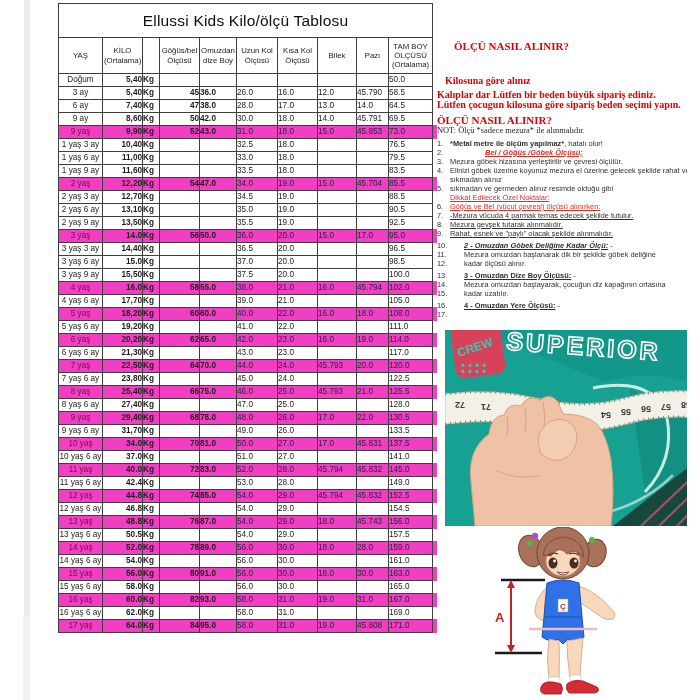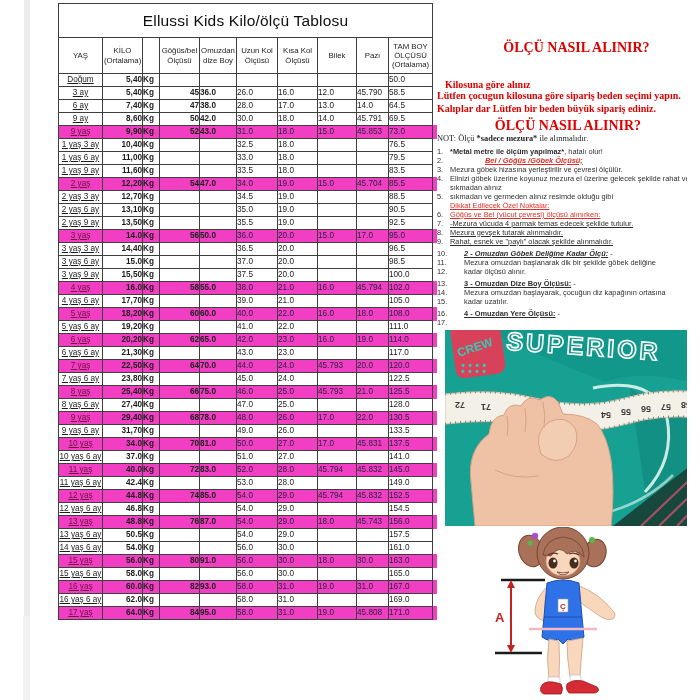--- a/index.html
+++ b/index.html
@@ -13,43 +13,43 @@
   table.size-table td,table.size-table th{border:1px solid #3e3e3e;padding:0;overflow:hidden;
                    white-space:nowrap;vertical-align:middle;}
   tr.title-row td{height:33px;font-size:15.5px;font-weight:400;text-align:center;color:#0d0d0d;
                    letter-spacing:.2px;background:#fff;overflow:visible;}
   tr.head-row th{height:35px;font-size:7.8px;font-weight:400;color:#222;text-align:center;
                    white-space:normal;line-height:1.18;padding:0 1px;background:#fff;}
   th.h-kilo,th.h-chest,th.h-knee{font-weight:700;}
   th.h-long,th.h-short,th.h-height{text-align:left;padding-left:2px;}
   tr.data-row{height:12.69px;}
   tr.data-row td{font-size:8.2px;line-height:12px;color:#1c1c1c;}
-  td.c-age{text-align:center;font-size:8px;text-decoration:underline;}
+  td.c-age{text-align:center;font-size:8px;}
   td.c-kilo{text-align:right;font-weight:700;padding-right:3px;color:#000;}
   td.c-unit{text-align:left;font-weight:700;padding-left:2px;color:#7d1f1f;font-size:7.8px;}
   td.c-chest{text-align:right;font-weight:700;padding-right:3px;color:#000;}
   td.c-knee{text-align:left;font-weight:700;padding-left:3px;color:#000;}
   td.c-long,td.c-short,td.c-wrist,td.c-bicep,td.c-height{text-align:left;padding-left:3px;color:#3d3d3d;}
   tr.hl td{background:#f23ec2;}
   tr.hl td.c-age{color:#6d1240;}
   tr.hl td.c-long,tr.hl td.c-short,tr.hl td.c-wrist,tr.hl td.c-bicep,tr.hl td.c-height{color:#2a2144;}
   tr.hl td.c-height{overflow:visible;position:relative;}
   tr.hl td.c-height::after{content:"";position:absolute;top:-1px;bottom:-1px;right:-5px;width:4px;
                    background:#f23ec2;}
   
   .panel{position:absolute;left:437px;top:40px;width:262px;}
-  .p-h1,.p-h2{font-family:"Liberation Serif",serif;font-weight:700;color:#e00000;font-size:14px;text-align:center;}
+  .p-h1,.p-h2{font-family:"Liberation Serif",serif;font-weight:700;color:#e00000;font-size:11px;}
   .p-h1{padding-left:17px;}
   .p-lead{font-family:"Liberation Serif",serif;font-weight:700;color:#e00000;font-size:10px;line-height:9.5px;}
   .p-lead1{margin-top:24px;padding-left:8px;}
   .p-lead2{margin-top:1px;}
   .p-lead3{margin-top:4px;}
   .p-h2{margin-top:4px;}
   .p-note{font-family:"Liberation Serif",serif;font-size:8.4px;color:#1f1f1f;margin-top:0px;}
-  .p-note b{font-weight:700;}
+  .p-note b{font-weight:400;}
   .m-list{margin-top:4px;font-size:7.4px;line-height:9px;color:#2e2e2e;}
   .li{display:flex;}
   .li .num{flex:none;width:13px;}
   .li.wide .num{width:27px;}
   .li.gap{margin-top:3px;}
   .li .body{flex:1;white-space:normal;}
   .s-b{font-weight:700;}
   .s-u{text-decoration:underline;}
   .s-ru{color:#e02d24;text-decoration:underline;}
   .s-rbiu{color:#e02d24;font-weight:700;font-style:italic;text-decoration:underline;margin-left:35px;}
@@ -521,20 +521,32 @@
           <td class="c-kilo">50.5</td>
           <td class="c-unit">Kg</td>
           <td class="c-chest"></td>
           <td class="c-knee"></td>
           <td class="c-long">54.0</td>
           <td class="c-short">29.0</td>
           <td class="c-wrist"></td>
           <td class="c-bicep"></td>
           <td class="c-height">157.5</td>
         </tr>
+        <tr class="data-row hl">
+          <td class="c-age">14 yaş</td>
+          <td class="c-kilo">52.0</td>
+          <td class="c-unit">Kg</td>
+          <td class="c-chest">78</td>
+          <td class="c-knee">89.0</td>
+          <td class="c-long">56.0</td>
+          <td class="c-short">30.0</td>
+          <td class="c-wrist">18.0</td>
+          <td class="c-bicep">28.0</td>
+          <td class="c-height">159.0</td>
+        </tr>
         <tr class="data-row">
           <td class="c-age">14 yaş 6 ay</td>
           <td class="c-kilo">54.0</td>
           <td class="c-unit">Kg</td>
           <td class="c-chest"></td>
           <td class="c-knee"></td>
           <td class="c-long">56.0</td>
           <td class="c-short">30.0</td>
           <td class="c-wrist"></td>
           <td class="c-bicep"></td>
@@ -599,22 +611,22 @@
           <td class="c-wrist">19.0</td>
           <td class="c-bicep">45.808</td>
           <td class="c-height">171.0</td>
         </tr>
       </tbody>
   </table>
 
   <div class="panel">
     <div class="p-h1">ÖLÇÜ NASIL ALINIR?</div>
     <div class="p-lead p-lead1">Kilosuna göre alınız</div>
+    <div class="p-lead p-lead3">Kalıplar dar Lütfen bir beden büyük sipariş ediniz.</div>
     <div class="p-lead p-lead2">Lütfen çocugun kilosuna göre sipariş beden seçimi yapın.</div>
-    <div class="p-lead p-lead3">Kalıplar dar Lütfen bir beden büyük sipariş ediniz.</div>
     <div class="p-h2">ÖLÇÜ NASIL ALINIR?</div>
     <div class="p-note"><span>NOT: Ölçü </span><b>*sadece mezura*</b><span> ile alınmalıdır.</span></div>
     <div class="m-list">
         <div class="li">
           <span class="num">1.</span>
           <span class="body"><span class="s-b">*Metal metre ile ölçüm yapılmaz*</span><span>, hatalı olur!</span></span>
         </div>
         <div class="li">
           <span class="num">2.</span>
           <span class="body"><span class="s-rbiu">Bel / Göğüs /Göbek Ölçüsü;</span></span>

